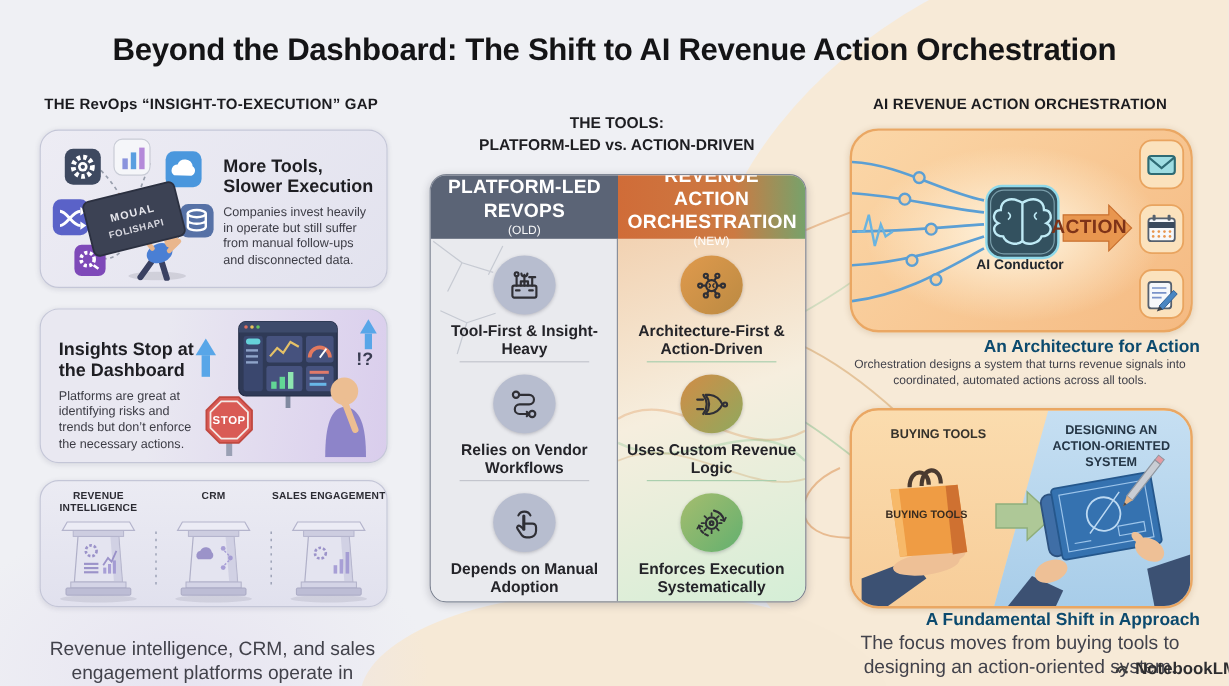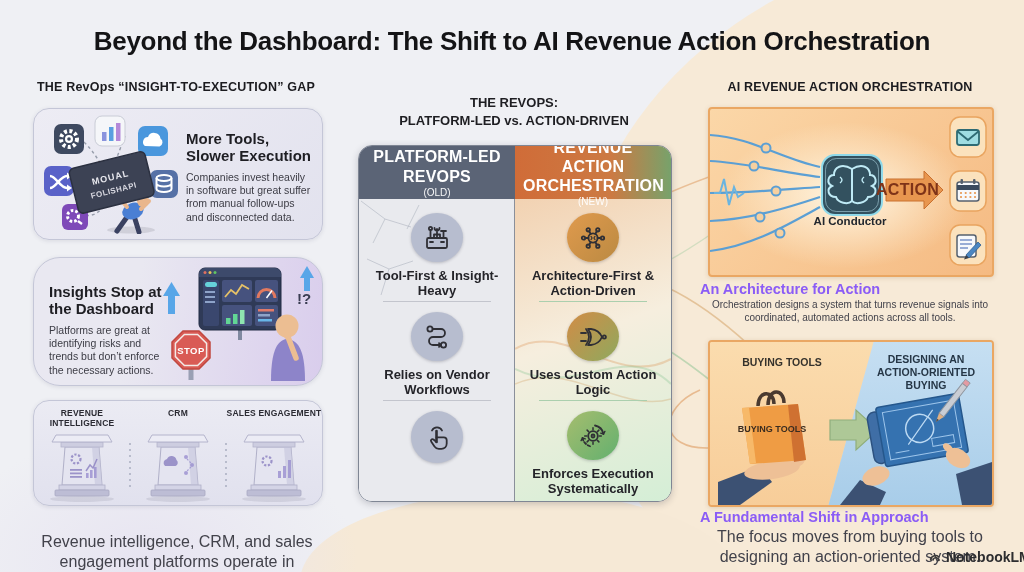--- a/index.html
+++ b/index.html
@@ -18,34 +18,34 @@
   .col-header{position:absolute;font-size:12.5px;font-weight:bold;letter-spacing:.2px;
     color:#1b1b1f;text-align:center;z-index:2;}
   .left-col-header{left:30px;top:80px;width:292px;}
   .right-col-header{left:702px;top:80px;width:296px;}
   .mid-header{position:absolute;left:358px;top:94px;width:312px;text-align:center;
     font-size:13px;font-weight:bold;line-height:1.4;color:#1e1e22;z-index:2;}
 
   .lpanel{position:absolute;left:33px;width:288px;border:1.5px solid #c4c6d7;border-radius:16px;
     background:#e9e9f1;box-shadow:0 1px 4px rgba(60,60,90,.12);z-index:2;overflow:hidden;}
   .p1{top:108px;height:130px;background:linear-gradient(135deg,#edecf4,#e2e2ee);}
-  .p2{top:257px;height:127px;background:linear-gradient(100deg,#e9e8f1 35%,#ded5ee 80%,#d9cdec);border-radius:27px;}
+  .p2{top:257px;height:127px;background:linear-gradient(100deg,#e9e8f1 35%,#ded5ee 80%,#d9cdec);}
   .p3{top:400px;height:104px;background:linear-gradient(180deg,#ebebf3,#e1e1ee);}
   .p1-illu{position:absolute;left:6px;top:5px;}
   .p1-text{position:absolute;left:152px;top:22px;width:126px;}
   .p2-text{position:absolute;left:15px;top:26px;width:122px;}
   .p2-illu{position:absolute;left:120px;top:4px;}
   .panel-title{font-size:15px;font-weight:bold;line-height:1.12;color:#1e1e23;}
   .panel-desc{margin-top:6px;font-size:10.5px;line-height:1.28;color:#3c3c45;}
   .pedestal-labels{position:absolute;left:0;top:7px;width:288px;display:flex;z-index:3;}
   .pedestal-labels div{width:96px;text-align:center;font-size:8.5px;font-weight:bold;
     letter-spacing:.2px;line-height:1.2;color:#2b2b33;}
   .p3-illu{position:absolute;left:0;top:28px;}
 
-  .caption{position:absolute;text-align:left;font-size:14.5px;font-weight:bold;color:#8b5cf6;z-index:2;}
+  .caption{position:absolute;text-align:right;font-size:14.5px;font-weight:bold;color:#0c4a6e;z-index:2;}
   .caption-desc{position:absolute;text-align:center;font-size:16px;line-height:1.28;color:#42424b;z-index:2;}
   .left-caption{left:33px;width:288px;top:513px;}
   .left-caption-desc{left:28px;width:298px;top:532px;}
   .right-caption1{left:700px;width:300px;top:281px;}
   .right-caption1-desc{left:696px;width:308px;top:299px;font-size:10px;}
   .right-caption2{left:700px;width:300px;top:509px;}
   .right-caption2-desc{left:700px;width:300px;top:527px;}
 
   .table{position:absolute;left:358px;top:145px;width:312px;height:355px;display:flex;
     border:1.5px solid #7f8694;border-radius:14px;overflow:hidden;
@@ -68,21 +68,21 @@
   .new-ticon-1{background:linear-gradient(135deg,#e09a4d,#bb8a42);}
   .new-ticon-2{background:linear-gradient(135deg,#d28c46,#8fa95e);}
   .new-ticon-3{background:linear-gradient(135deg,#a6bd6e,#63b06f);}
   .trow-label{margin-top:7px;width:145px;text-align:center;font-size:13px;font-weight:bold;
     line-height:1.15;color:#242429;}
   .sep{height:1px;margin:2px 24px;}
   .old-sep{background:#c3c5cd;}
   .new-sep{background:#abcfae;}
   .crack-tex,.ribbon-tex{position:absolute;left:0;top:0;z-index:1;}
 
-  .rpanel{position:absolute;left:708px;width:282px;border:2px solid #eaa763;border-radius:4px;
+  .rpanel{position:absolute;left:708px;width:282px;border:2px solid #eaa763;border-radius:24px;
     box-shadow:0 1px 5px rgba(120,80,30,.18);z-index:2;overflow:hidden;}
   .rpanel.top{top:107px;height:166px;
     background:radial-gradient(ellipse at 48% 52%,#fff6e2 0%,rgba(255,246,226,0) 60%),
                linear-gradient(135deg,#fbd7a8,#f5ba82);}
   .rpanel.bottom{top:340px;height:163px;background:#f9d9ae;}
   .half-left{position:absolute;inset:0;background:linear-gradient(180deg,#fbdcae,#f7cd99);
     clip-path:polygon(0 0,58% 0,42% 100%,0 100%);}
   .half-right{position:absolute;inset:0;background:linear-gradient(180deg,#c6dff2,#a8cde9);
     clip-path:polygon(58% 0,100% 0,100% 100%,42% 100%);}
   .bvd-illu{position:absolute;left:0;top:0;z-index:2;}
@@ -178,21 +178,21 @@
         <path d="M97,86 a6,6 0 0 1 12,-1.5 l-2,-2.5 a6,6 0 0 0 -9,1 Z" fill="#2b3040"></path>
       </g>
       <g transform="translate(70,74) rotate(-14)">
         <rect x="-36" y="-28" width="78" height="46" rx="5" fill="#3c4254" stroke="#2b3040" stroke-width="1.5"></rect>
         <text x="3" y="-7" text-anchor="middle" font-size="9" font-weight="bold" fill="#e8e8ee" letter-spacing="1">MOUAL</text>
         <text x="3" y="6" text-anchor="middle" font-size="8" font-weight="bold" fill="#d8d8e0" letter-spacing="0.5">FOLISHAPI</text>
       </g>
     </svg>
     <div class="p1-text">
       <div class="panel-title">More Tools, Slower Execution</div>
-      <div class="panel-desc">Companies invest heavily in software but great suffer from manual follow-ups and disconnected data.</div>
+      <div class="panel-desc">Companies invest heavily in operate but still suffer from manual follow-ups and disconnected data.</div>
     </div>
   </section>
 
   <section class="lpanel p2">
     <div class="p2-text">
       <div class="panel-title">Insights Stop at the Dashboard</div>
       <div class="panel-desc">Platforms are great at identifying risks and trends but don’t enforce the necessary actions.</div>
     </div>
     <svg class="p2-illu" width="165" height="119" viewBox="0 0 165 119">
       <g>
@@ -302,21 +302,21 @@
           <rect x="4" y="42" width="3" height="7" fill="#9a8fd0"></rect>
             <rect x="9" y="37" width="3" height="12" fill="#9a8fd0"></rect>
             <rect x="14" y="31" width="3" height="18" fill="#9a8fd0"></rect>
         </g>
       </g>
     </svg>
   </section>
   <div class="caption-desc left-caption-desc">Revenue intelligence, CRM, and sales engagement platforms operate in isolation, fragmenting execution.</div>
 
   <div class="mid-header">
-    <div>THE REVOPS:</div>
+    <div>THE TOOLS:</div>
     <div>PLATFORM-LED vs. ACTION-DRIVEN</div>
   </div>
 
   <div class="table">
     <div class="tcol">
       <div class="thead old-head">
         <div class="thead-title">PLATFORM-LED REVOPS</div>
         <div class="thead-tag">(OLD)</div>
       </div>
       <div class="old-body">
@@ -351,20 +351,21 @@
           </div>
           <div class="sep old-sep"></div>
           <div class="trow">
             <span class="ticon old-ticon">
               <svg width="30" height="30" viewBox="0 0 30 30" fill="none" stroke="#2f2f35" stroke-width="1.8" stroke-linecap="round" stroke-linejoin="round">
                 <path d="M10,8.5 a5.5,5.5 0 0 1 10,0"></path>
                 <path d="M14.5,9 V20" stroke-width="2.6"></path>
                 <path d="M14.5,20 l-3,-2.5 c-1.6,-1.2 -3.4,0.6 -2.2,2.3 l3.2,4.7 c1,1.4 2.6,2.3 4.3,2.3 h2.7 c2.9,0 5.2,-2.3 5.2,-5.2 v-3.4 c0,-1.6 -1.3,-2.9 -2.9,-2.9 h-7.3"></path>
               </svg>
             </span>
+            <div class="trow-label">Depends on Manual Adoption</div>
           </div>
         </div>
       </div>
     </div>
 
     <div class="tcol">
       <div class="thead new-head">
         <div class="thead-title">REVENUE ACTION ORCHESTRATION</div>
         <div class="thead-tag">(NEW)</div>
       </div>
@@ -394,21 +395,21 @@
           <div class="sep new-sep"></div>
           <div class="trow">
             <span class="ticon new-ticon-2">
               <svg width="30" height="30" viewBox="0 0 30 30" fill="none" stroke="#2f2f35" stroke-width="1.8" stroke-linecap="round" stroke-linejoin="round">
                 <path d="M8,7 Q14,15 8,23"></path>
                 <path d="M10,7 h3 q8,1 11,8 q-3,7 -11,8 h-3 q6,-8 0,-16"></path>
                 <circle cx="26.3" cy="15" r="1.6"></circle>
                 <path d="M3,11 h5 M3,19 h5"></path>
               </svg>
             </span>
-            <div class="trow-label">Uses Custom Action Logic</div>
+            <div class="trow-label">Uses Custom Revenue Logic</div>
           </div>
           <div class="sep new-sep"></div>
           <div class="trow">
             <span class="ticon new-ticon-3">
               <svg width="30" height="30" viewBox="0 0 30 30" fill="none" stroke="#2f2f35" stroke-width="1.8" stroke-linecap="round" stroke-linejoin="round">
                 <circle cx="15" cy="15" r="4.8"></circle>
                   <circle cx="15" cy="15" r="1.5"></circle>
                 <path d="M15,8.7 v-2 M15,21.3 v2 M8.7,15 h-2 M21.3,15 h2 M10.6,10.6 l-1.5,-1.5 M19.4,19.4 l1.5,1.5 M10.6,19.4 l-1.5,1.5 M19.4,10.6 l1.5,-1.5" stroke-width="1.5"></path>
                 <path d="M25.5,13 A11,11 0 0 0 17,4.5"></path>
                 <path d="M25.5,13 l1.4,-2.6 M25.5,13 l-2.8,-0.8" stroke-width="1.4"></path>
@@ -486,21 +487,21 @@
   </section>
   <div class="conductor-label">AI Conductor</div>
   <div class="action-label">ACTION</div>
   <div class="caption right-caption1">An Architecture for Action</div>
   <div class="caption-desc right-caption1-desc">Orchestration designs a system that turns revenue signals into coordinated, automated actions across all tools.</div>
 
   <section class="rpanel bottom">
     <div class="half-left"></div>
     <div class="half-right"></div>
     <div class="buy-label">BUYING TOOLS</div>
-    <div class="design-label">DESIGNING AN ACTION-ORIENTED BUYING</div>
+    <div class="design-label">DESIGNING AN ACTION-ORIENTED SYSTEM</div>
     <svg class="bvd-illu" width="282" height="163" viewBox="0 0 282 163" fill="none">
       <g>
         <polygon points="8,140 50,124 62,140 30,163 8,163" fill="#3c5173"></polygon>
         <ellipse cx="62" cy="128" rx="28" ry="9" fill="#eec096" transform="rotate(-8 62 128)"></ellipse>
         <ellipse cx="88" cy="120" rx="7" ry="4.5" fill="#eec096" transform="rotate(-25 88 120)"></ellipse>
       </g>
       <g>
         <path d="M48,64 C48,48 64,48 64,62 M58,63 C58,46 74,46 74,61" stroke="#4a3a30" stroke-width="3.5"></path>
         <polygon points="32,66 88,62 96,118 40,122" fill="#ef9c44"></polygon>
         <polygon points="88,62 96,118 84,120 78,63" fill="#c96a2e" opacity="0.85"></polygon>

